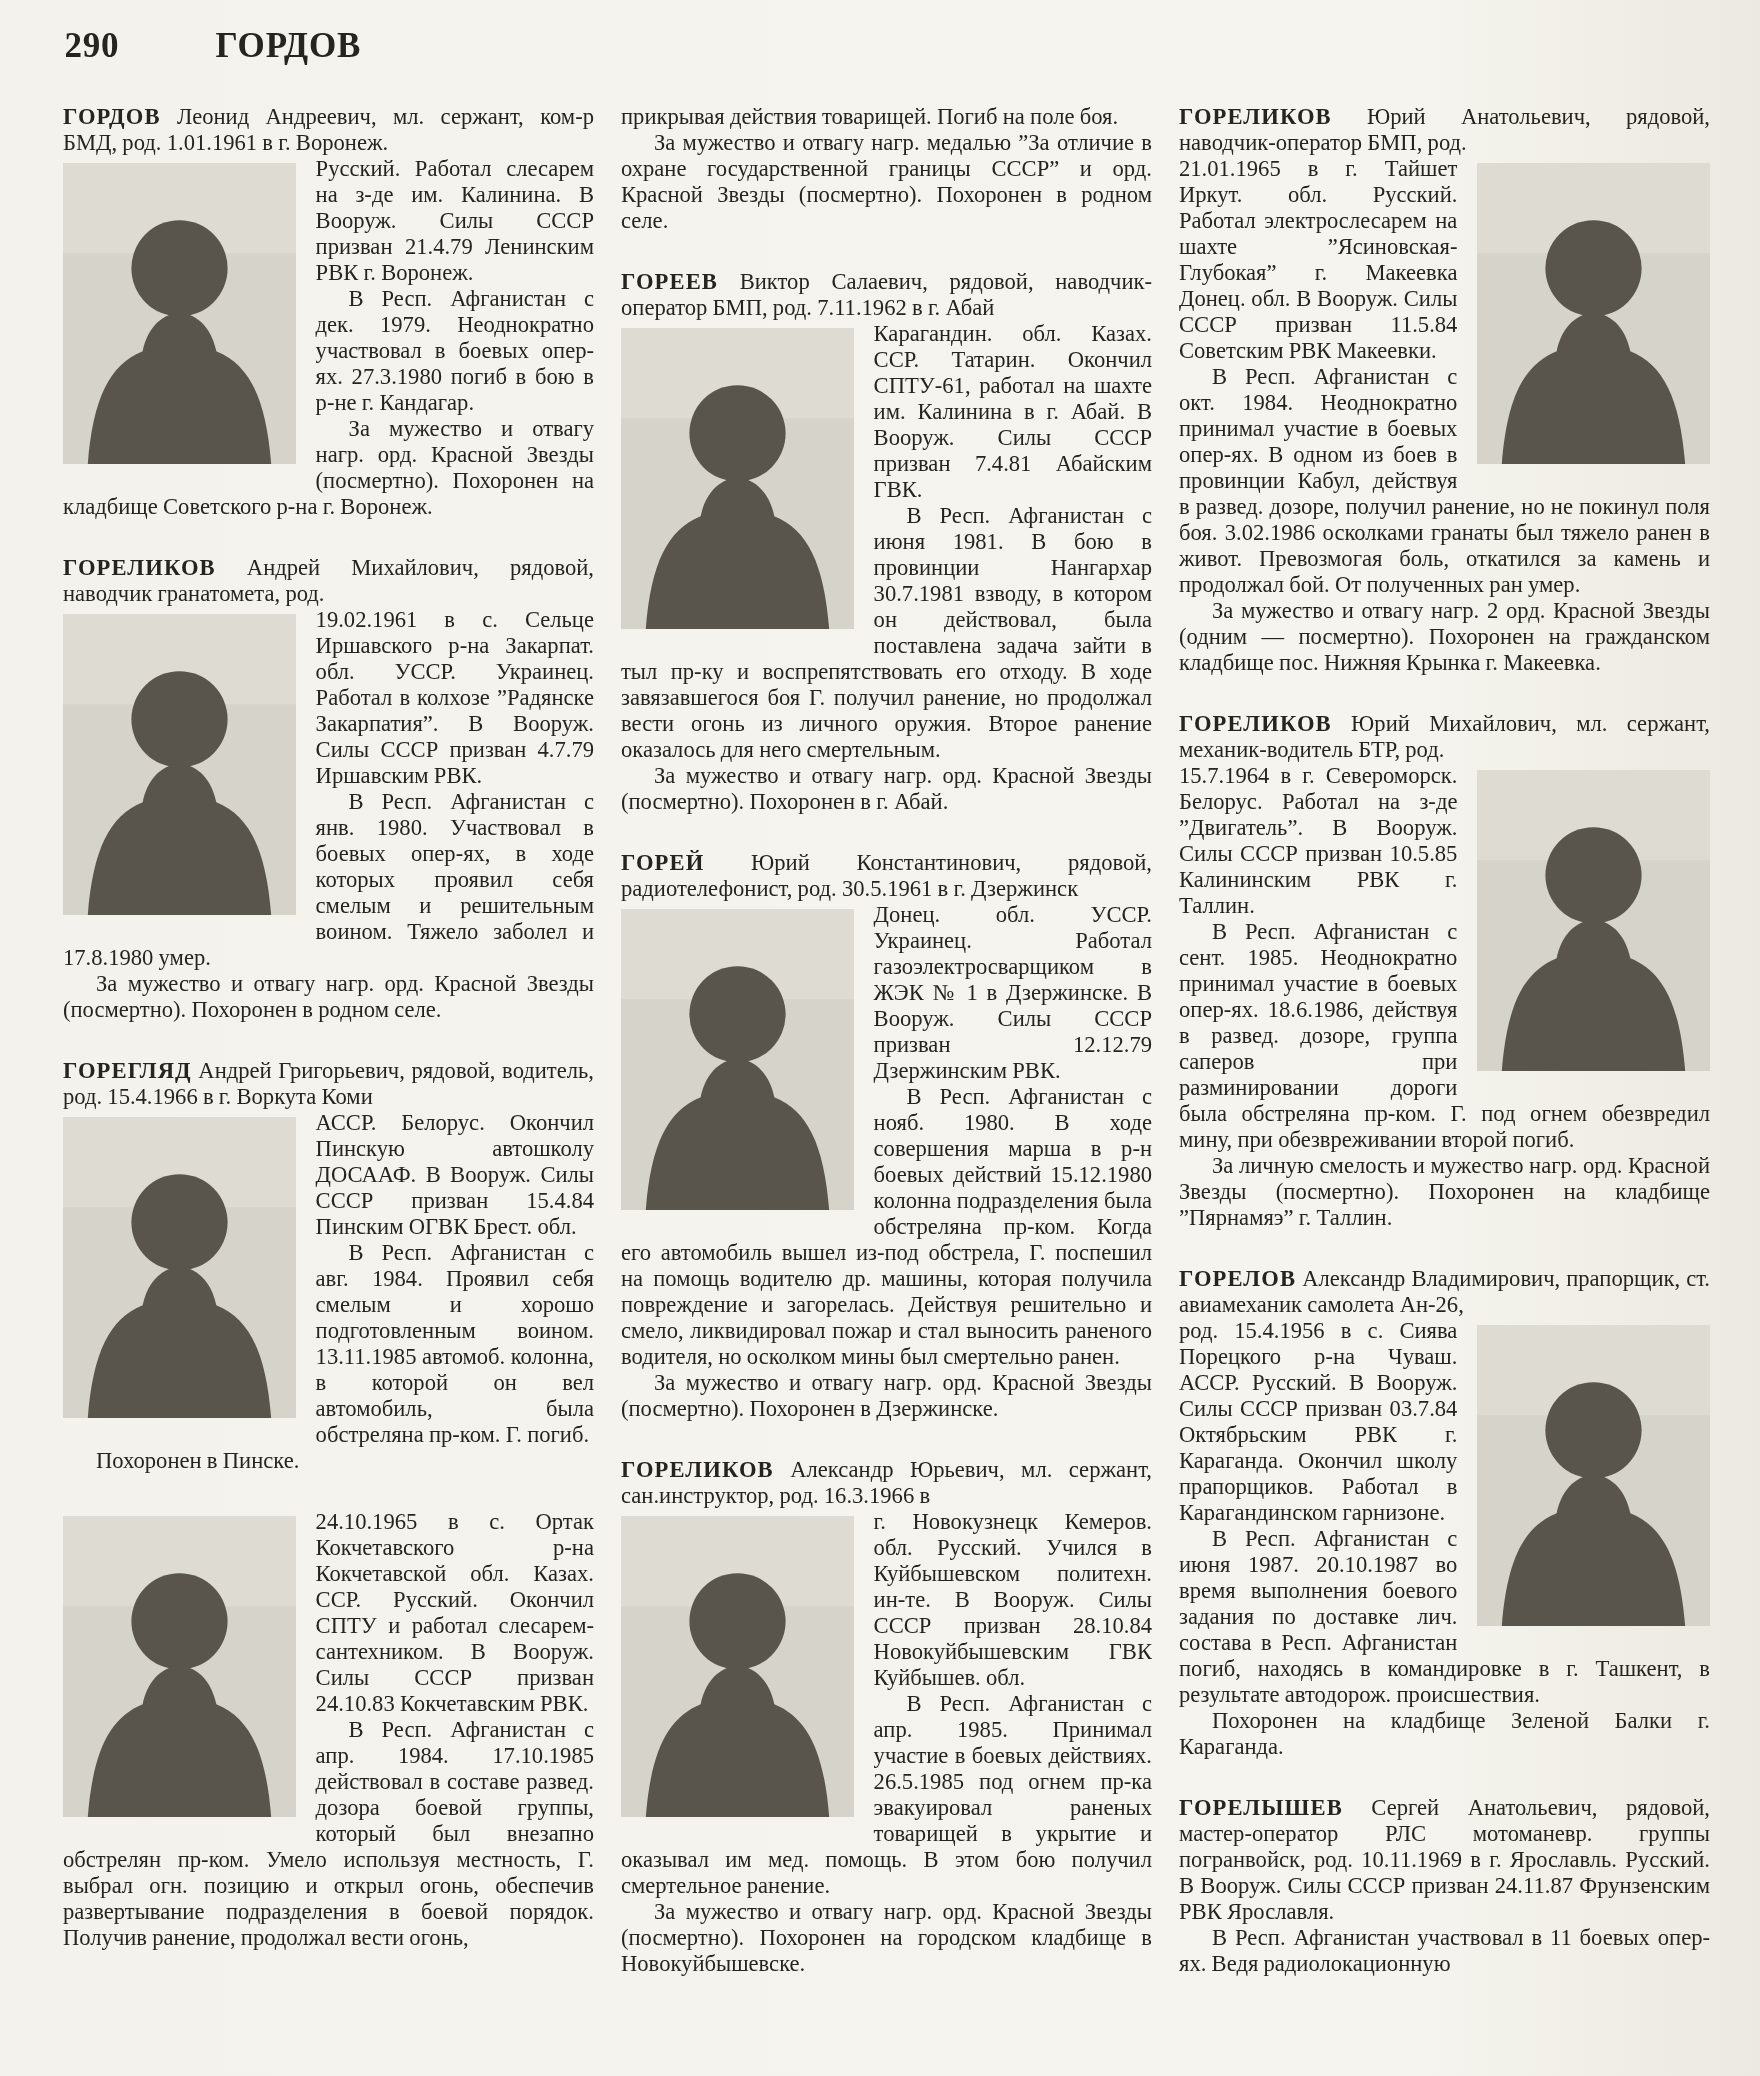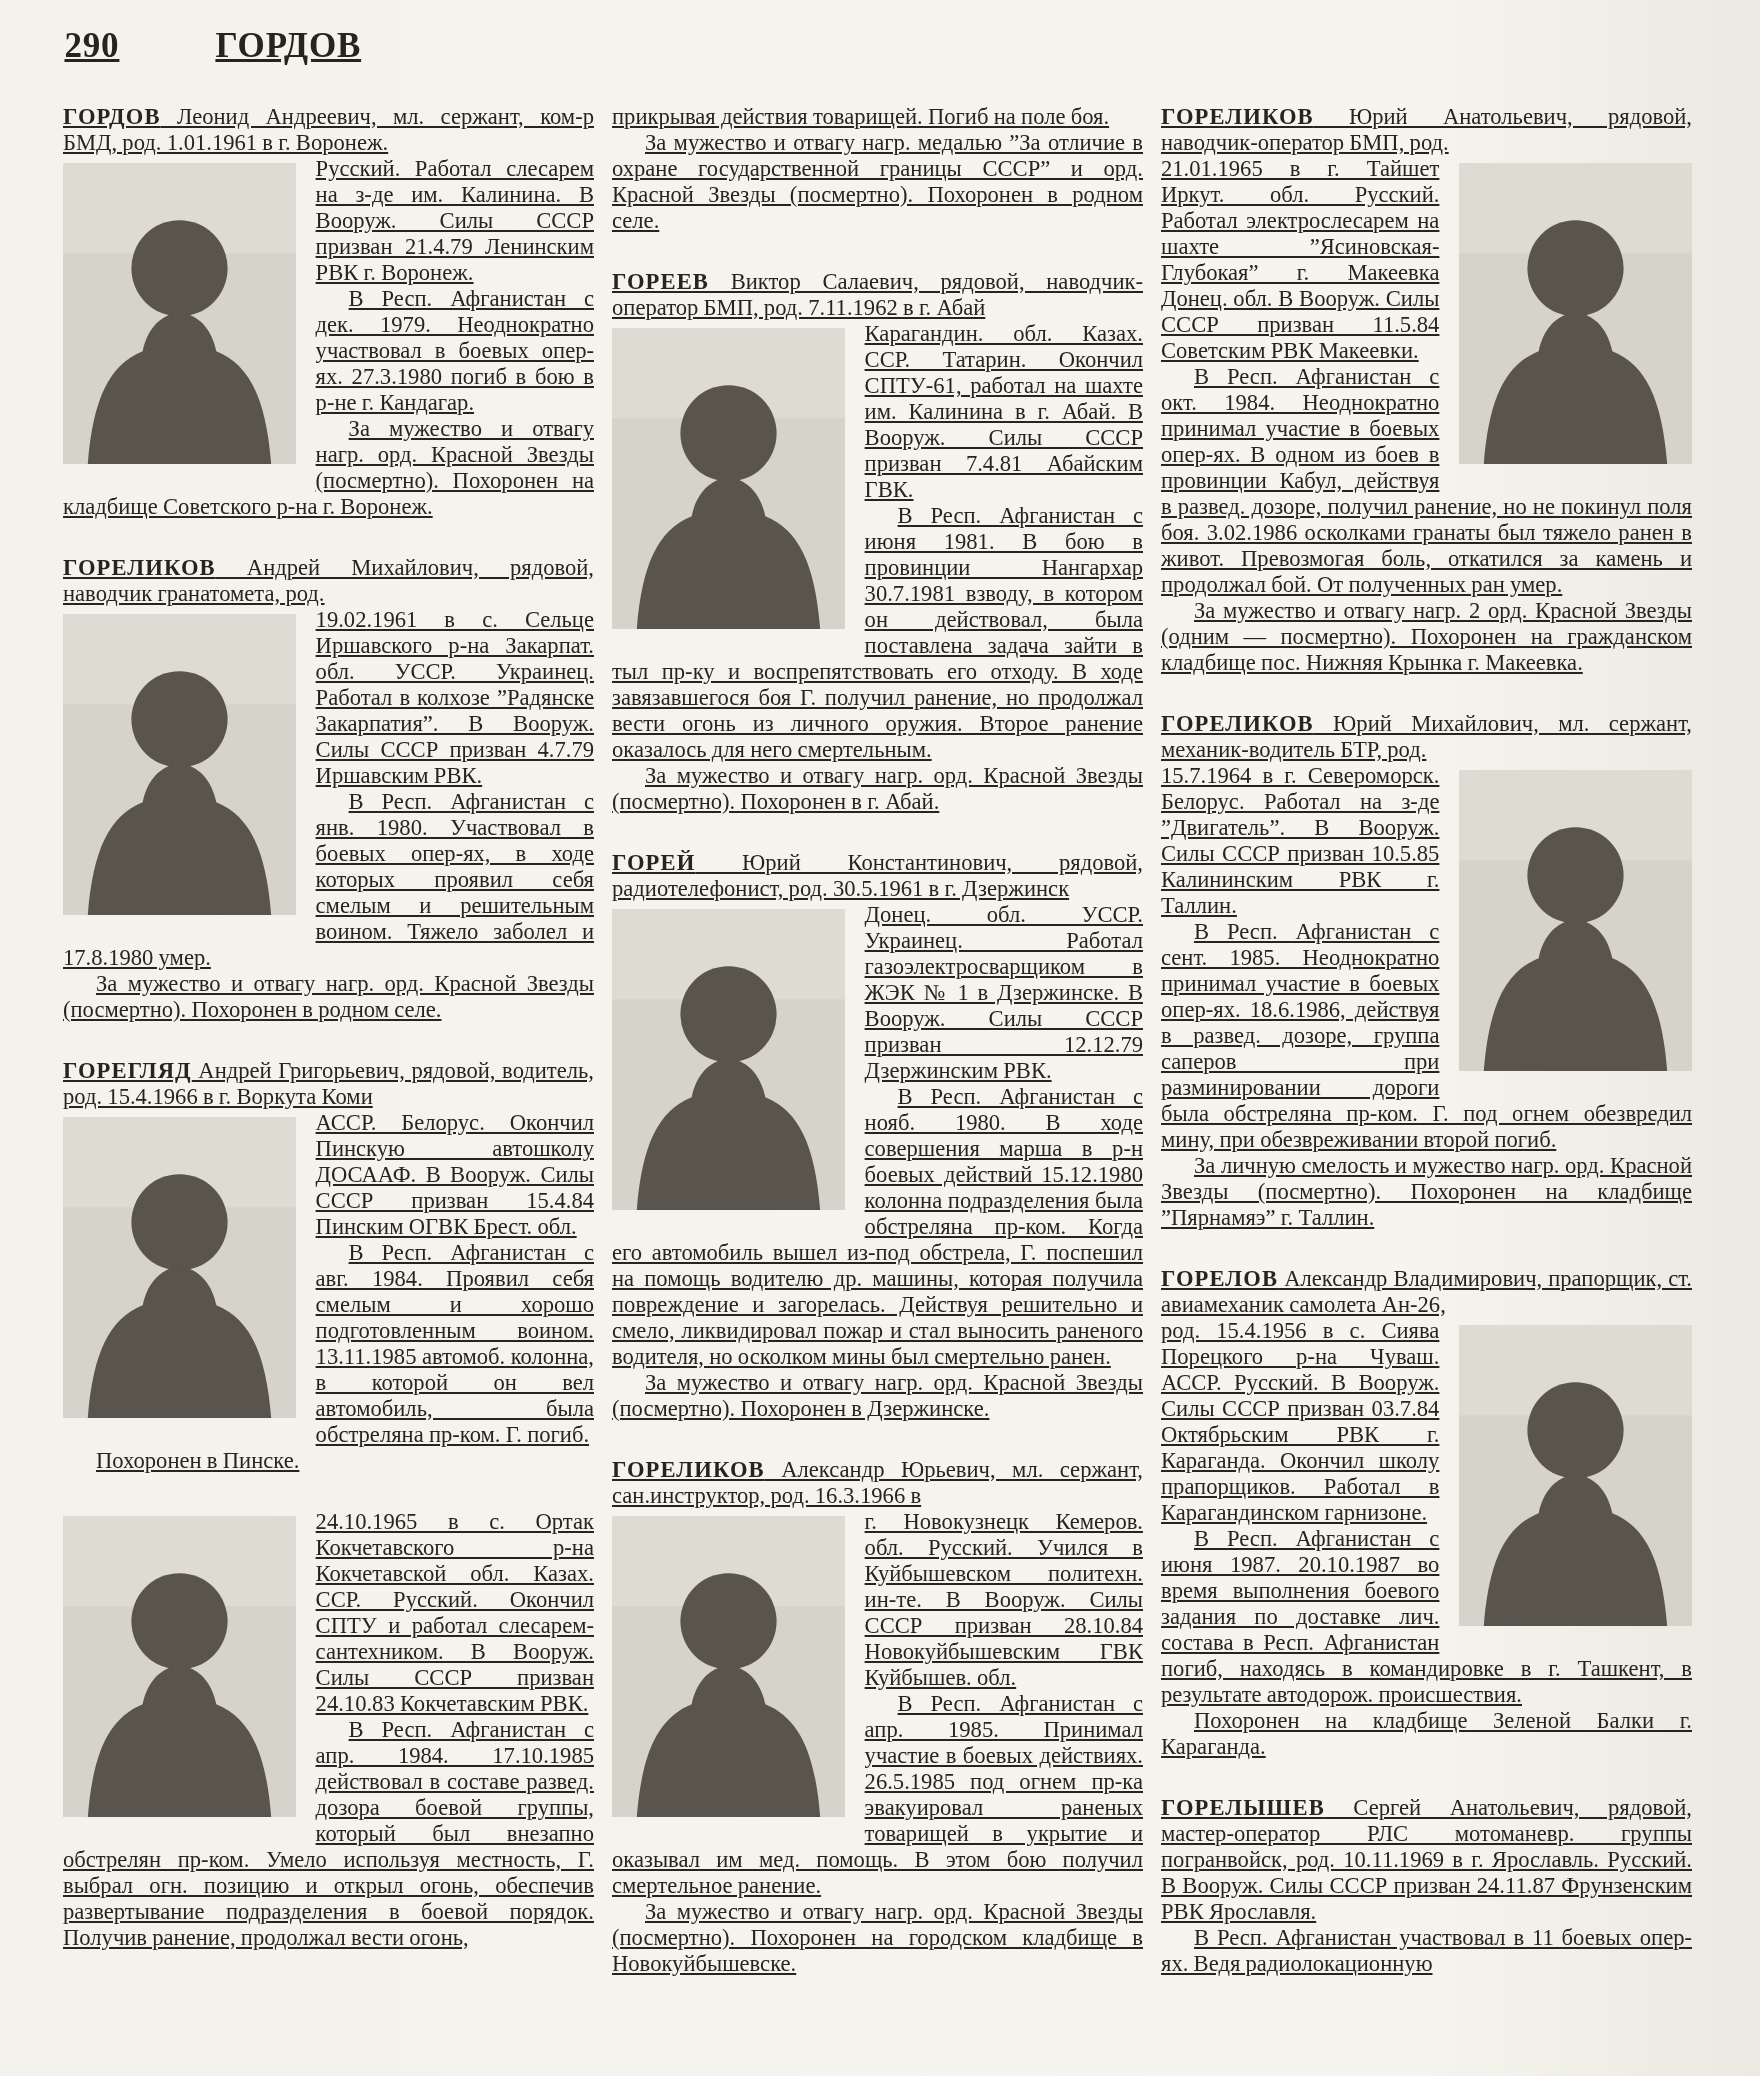--- a/index.html
+++ b/index.html
@@ -5,29 +5,28 @@
   html,body { margin:0; padding:0; background:#6e6c68; }
   .page {
     position:relative;
     width:1760px; height:2077px;
     box-sizing:border-box;
     background:linear-gradient(90deg,#f3f2ec 0%,#f5f4ee 80%,#ebe9e1 100%);
     font-family:"Liberation Serif","DejaVu Serif",serif;
     color:#26241f;
     padding:21px 51px 0 63px;
     overflow:hidden;
-    text-decoration:underline;
   }
   .page-head {
     display:flex; align-items:baseline;
     font-weight:bold; font-size:35px; line-height:39px;
     letter-spacing:0.8px; margin:4.5px 0 39px 1.5px;
   }
   .page-head .pgnum { margin-right:96px; }
-  .columns { display:flex; gap:18px; }
+  .columns { display:flex; gap:27px; }
   .col { width:531px; flex:0 0 531px; }
   .entry { margin-top:35px; overflow:hidden; }
   .col .entry:first-child { margin-top:0; }
   p { margin:0; text-align:justify; font-size:22.6px; line-height:26px; hyphens:auto; word-spacing:-0.4px; }
   p.ind { text-indent:33px; }
   .surname { font-weight:bold; letter-spacing:1.1px; }
   .photo {
     width:233px; height:301px; background:#d6d3cb;
     box-shadow:0 0 0 0.8px rgba(60,58,52,0.25) inset;
   }

